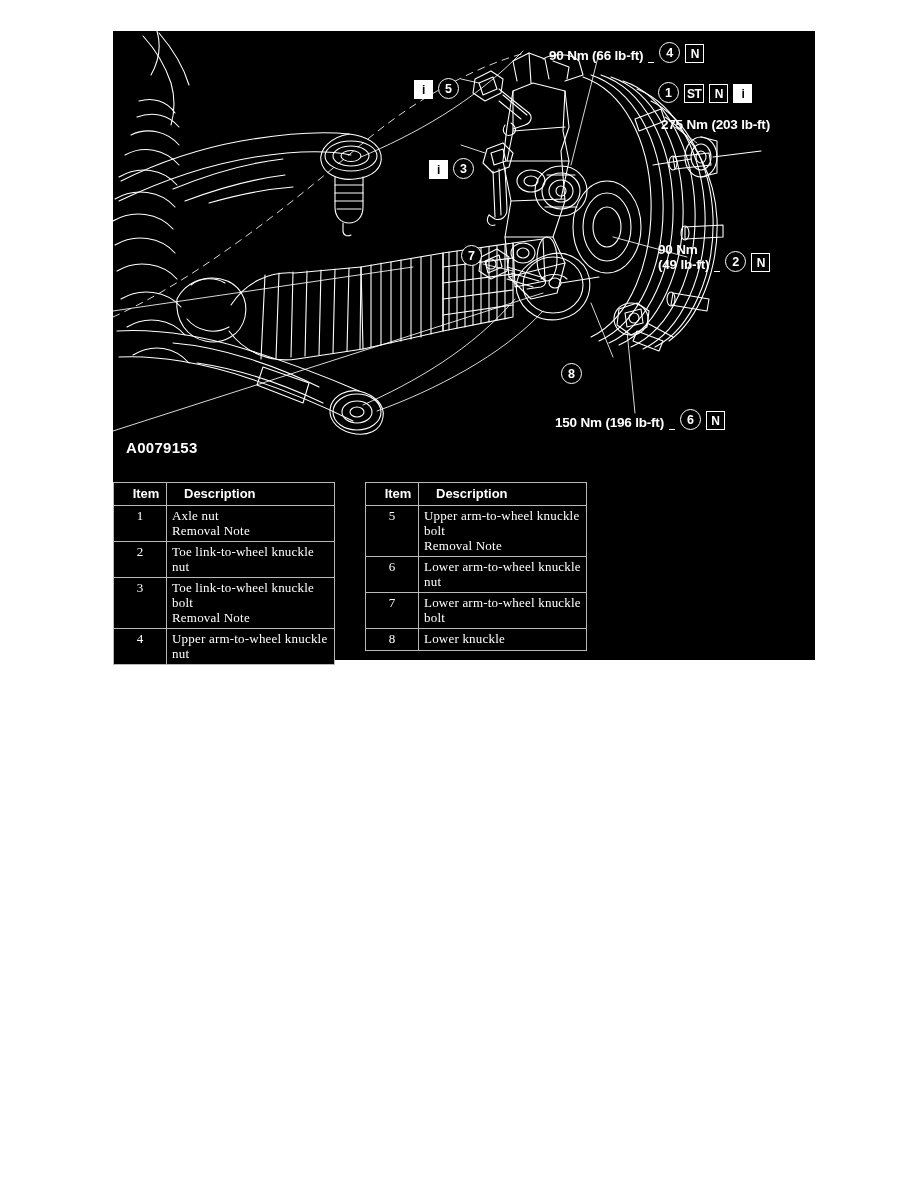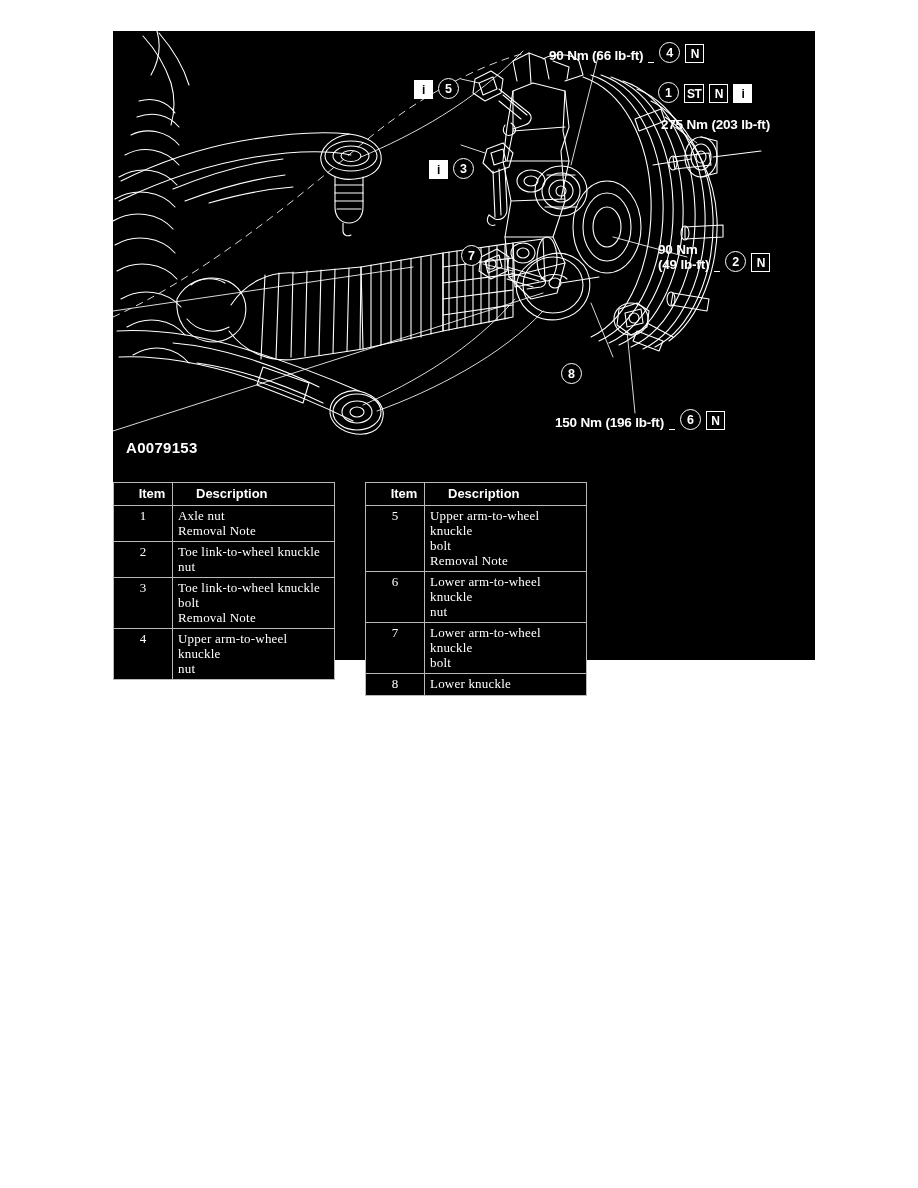--- a/index.html
+++ b/index.html
@@ -119,21 +119,21 @@
   .item-table td {
     border: 1px solid #b9b9b9;
     vertical-align: top;
     padding: 2px 5px 3px 5px;
   }
   .item-table th {
     font-family: "Liberation Sans", sans-serif;
     font-size: 13px;
     font-weight: bold;
     text-align: left;
-    padding: 3px 5px 4px 23px;
+    padding: 3px 5px 4px 17px;
   }
   .item-table td.num {
     font-family: "Liberation Serif", serif;
     font-size: 13px;
     text-align: center;
     width: 30px;
     white-space: nowrap;
   }
   .item-table td.desc {
     font-family: "Liberation Serif", serif;

